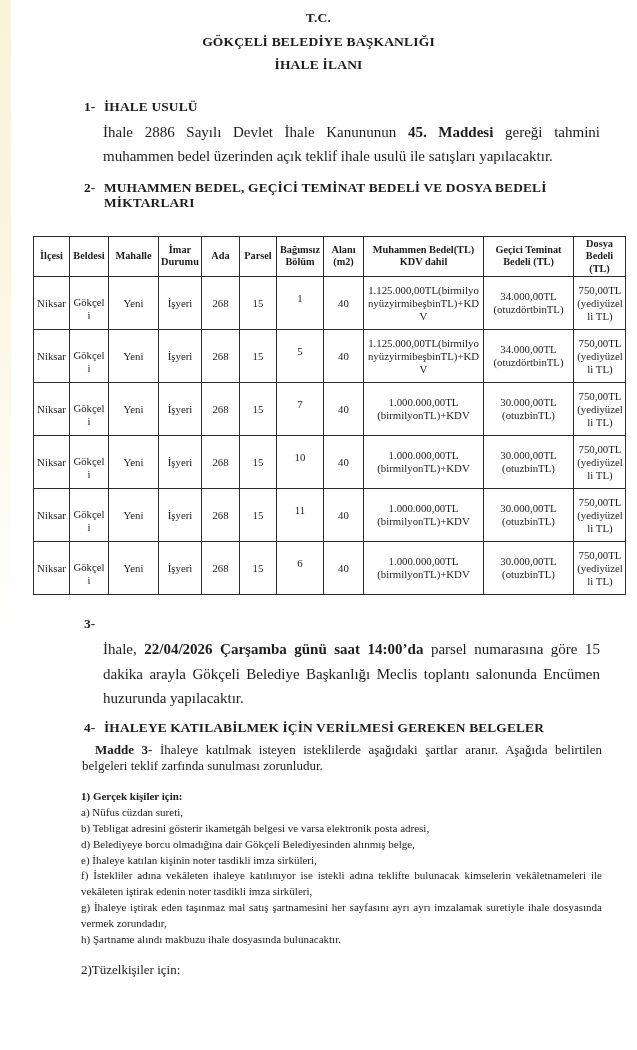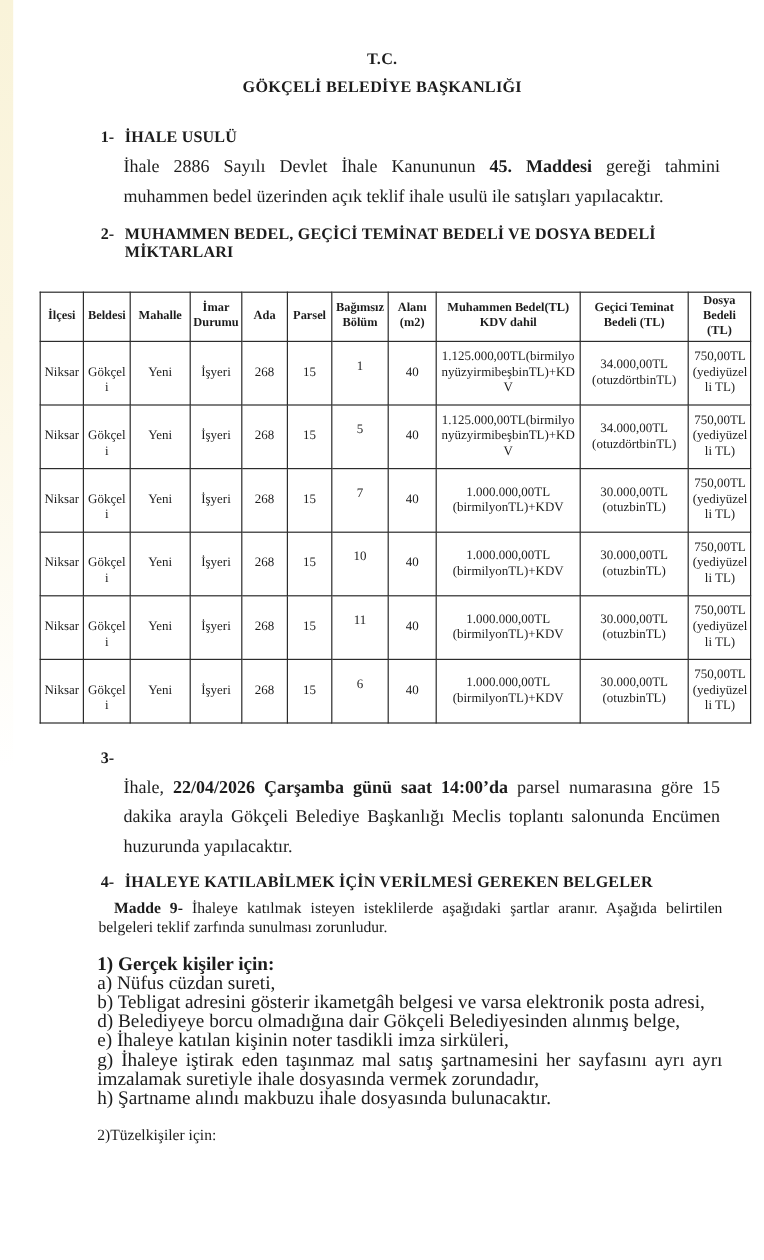--- a/index.html
+++ b/index.html
@@ -11,21 +11,21 @@
     position:relative;
     overflow:hidden;
   }
   
   .scan-edge {
     position:absolute; left:0; top:0; width:11px; height:640px;
     background:linear-gradient(to bottom, #f9f3d9 0%, #fbf6e3 45%, rgba(252,249,235,0) 100%);
     pointer-events:none;
   }
 
-  .doc-header { text-align:center; padding-top:37px; }
+  .doc-header { text-align:center; padding-top:6px; }
   .doc-header div { font-weight:bold; font-size:13.5px; line-height:23.5px; letter-spacing:0.2px; }
 
   .sec-h {
     display:flex; font-weight:bold; font-size:13.4px; line-height:15px;
     margin-left:84px; margin-right:30px;
   }
   .sec-num { flex:none; width:20px; }
   .sec-title { letter-spacing:0.15px; }
   #sec1-h { margin-top:22px; }
   #sec2-h { margin-top:11px; }
@@ -54,38 +54,39 @@
     overflow-wrap:anywhere; word-break:normal;
   }
   table.tender th { font-size:10.3px; font-weight:bold; line-height:12.5px; height:34px; }
   table.tender td { font-size:10.8px; line-height:13px; height:38px; }
   table.tender td:nth-child(2) { padding-top:13px; }   
   table.tender td:nth-child(7) { padding-bottom:11px; }
   table.tender td:nth-child(11){ text-align:center; padding-left:3px; }
 
   .list-block {
     margin:15px 35px 0 81px;
-    font-size:16px; line-height:15.9px;
+    font-size:11px; line-height:15.9px;
     text-align:justify;
   }
   .list-heading { font-weight:bold; }
   .list-item { margin:0; }
   .list2-heading {
     margin:14px 0 0 81px;
     font-size:13px; font-weight:normal; line-height:16px;
   }
 </style>
 </head>
 <body>
 
 <div class="scan-edge"></div>
 
 <div class="doc-header">
   <div>T.C.</div>
   <div>GÖKÇELİ BELEDİYE BAŞKANLIĞI</div>
+  <div>İHALE İLANI</div>
 </div>
 
 <div class="sec-h" id="sec1-h">
   <span class="sec-num">1-</span>
   <span class="sec-title">İHALE USULÜ</span>
 </div>
 <p class="para-a"><span>İhale 2886 Sayılı Devlet İhale Kanununun </span><b>45. Maddesi</b><span> gereği tahmini muhammen bedel üzerinden açık teklif ihale usulü ile satışları yapılacaktır.</span></p>
 
 <div class="sec-h" id="sec2-h">
   <span class="sec-num">2-</span>
@@ -205,25 +206,26 @@
 
 <div class="sec-h" id="sec3-h">
   <span class="sec-num">3-</span>
 </div>
 <p class="para-a"><span>İhale, </span><b>22/04/2026 Çarşamba günü saat 14:00’da</b><span> parsel numarasına göre 15 dakika arayla Gökçeli Belediye Başkanlığı Meclis toplantı salonunda Encümen huzurunda yapılacaktır.</span></p>
 
 <div class="sec-h" id="sec4-h">
   <span class="sec-num">4-</span>
   <span class="sec-title">İHALEYE KATILABİLMEK İÇİN VERİLMESİ GEREKEN BELGELER</span>
 </div>
-<p class="para-b"><b>Madde 9-</b><span> İhaleye katılmak isteyen isteklilerde aşağıdaki şartlar aranır. Aşağıda belirtilen belgeleri teklif zarfında sunulması zorunludur.</span></p>
+<p class="para-b"><b>Madde 3-</b><span> İhaleye katılmak isteyen isteklilerde aşağıdaki şartlar aranır. Aşağıda belirtilen belgeleri teklif zarfında sunulması zorunludur.</span></p>
 
 <div class="list-block">
   <div class="list-heading">1) Gerçek kişiler için:</div>
   <div class="list-item">a) Nüfus cüzdan sureti,</div>
   <div class="list-item">b) Tebligat adresini gösterir ikametgâh belgesi ve varsa elektronik posta adresi,</div>
   <div class="list-item">d) Belediyeye borcu olmadığına dair Gökçeli Belediyesinden alınmış belge,</div>
   <div class="list-item">e) İhaleye katılan kişinin noter tasdikli imza sirküleri,</div>
+  <div class="list-item">f) İstekliler adına vekâleten ihaleye katılınıyor ise istekli adına teklifte bulunacak kimselerin vekâletnameleri ile vekâleten iştirak edenin noter tasdikli imza sirküleri,</div>
   <div class="list-item">g) İhaleye iştirak eden taşınmaz mal satış şartnamesini her sayfasını ayrı ayrı imzalamak suretiyle ihale dosyasında vermek zorundadır,</div>
   <div class="list-item">h) Şartname alındı makbuzu ihale dosyasında bulunacaktır.</div>
 </div>
 
 <div class="list2-heading">2)Tüzelkişiler için:</div>
 
 </body></html>

